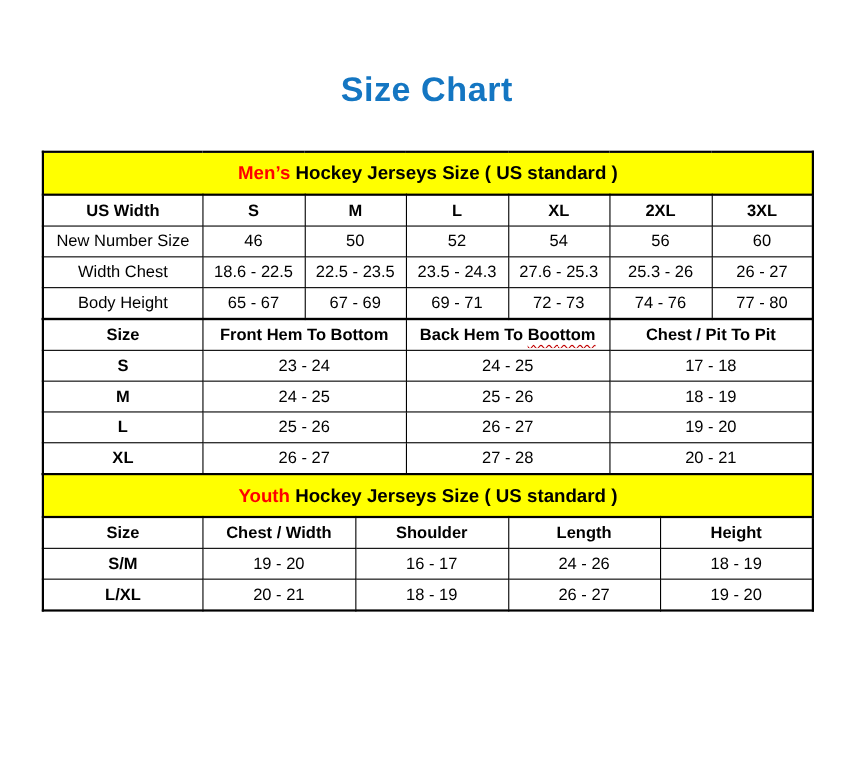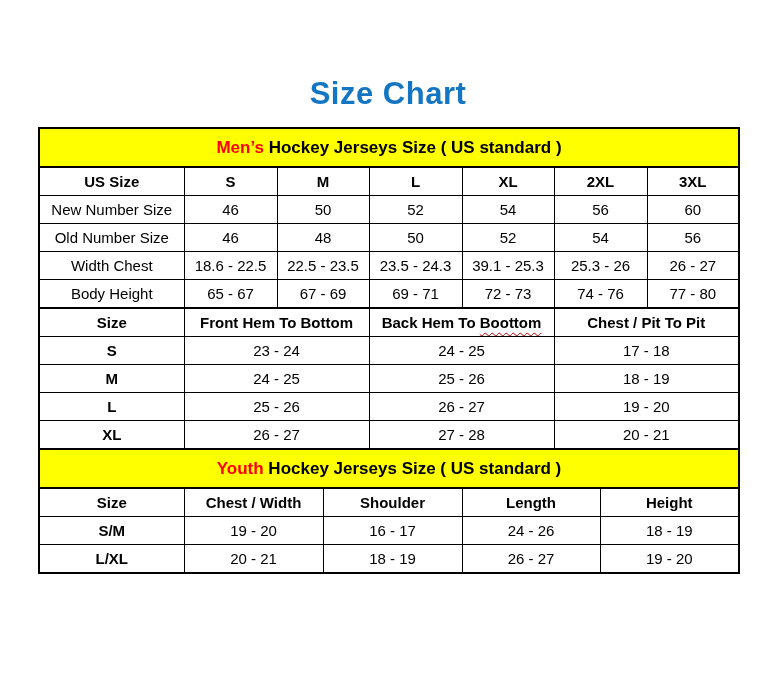--- a/index.html
+++ b/index.html
@@ -2,25 +2,25 @@
 <html><head>
 <meta charset="utf-8">
 <style>
   html,body{margin:0;padding:0;}
   body{
     width:776px;height:692px;background:#ffffff;position:relative;
     font-family:"Liberation Sans", sans-serif;color:#000;
     overflow:hidden;
   }
   .title{
-    position:absolute;top:76px;left:0;right:0;
+    position:absolute;top:64px;left:0;right:0;
     text-align:center;font-size:31px;font-weight:bold;color:#1476C2;
     letter-spacing:0.5px;
   }
-  .chart-wrap{position:absolute;left:38px;top:127px;width:700px;}
+  .chart-wrap{position:absolute;left:38px;top:137px;width:700px;}
   table{
     border-collapse:collapse;table-layout:fixed;width:700px;
     border:2px solid #000;
   }
   table+table{margin-top:-2px;}
   td,th{
     border:1px solid #000;padding:0 2px;text-align:center;vertical-align:middle;
     height:27px;font-size:15px;line-height:1.05;overflow:hidden;white-space:nowrap;
   }
   tr.band td{
@@ -53,52 +53,43 @@
         <col style="width:93px">
         <col style="width:92px">
         <col style="width:93px">
         <col style="width:92px">
     </colgroup>
     <tbody>
         <tr class="band">
       <td colspan="7"><span class="hl">Men’s</span> <span>Hockey Jerseys Size ( US standard )</span></td>
     </tr>
     <tr class="cols">
-      <th>US Size</th>
+      <th>US Width</th>
       <th>S</th>
       <th>M</th>
       <th>L</th>
       <th>XL</th>
       <th>2XL</th>
       <th>3XL</th>
     </tr>
     <tr>
       <td class="lbl">New Number Size</td>
       <td>46</td>
       <td>50</td>
       <td>52</td>
       <td>54</td>
       <td>56</td>
       <td>60</td>
     </tr>
     <tr>
-      <td class="lbl">Old Number Size</td>
-      <td>46</td>
-      <td>48</td>
-      <td>50</td>
-      <td>52</td>
-      <td>54</td>
-      <td>56</td>
-    </tr>
-    <tr>
       <td class="lbl">Width Chest</td>
       <td>18.6 - 22.5</td>
       <td>22.5 - 23.5</td>
       <td>23.5 - 24.3</td>
-      <td>39.1 - 25.3</td>
+      <td>27.6 - 25.3</td>
       <td>25.3 - 26</td>
       <td>26 - 27</td>
     </tr>
     <tr>
       <td class="lbl">Body Height</td>
       <td>65 - 67</td>
       <td>67 - 69</td>
       <td>69 - 71</td>
       <td>72 - 73</td>
       <td>74 - 76</td>

